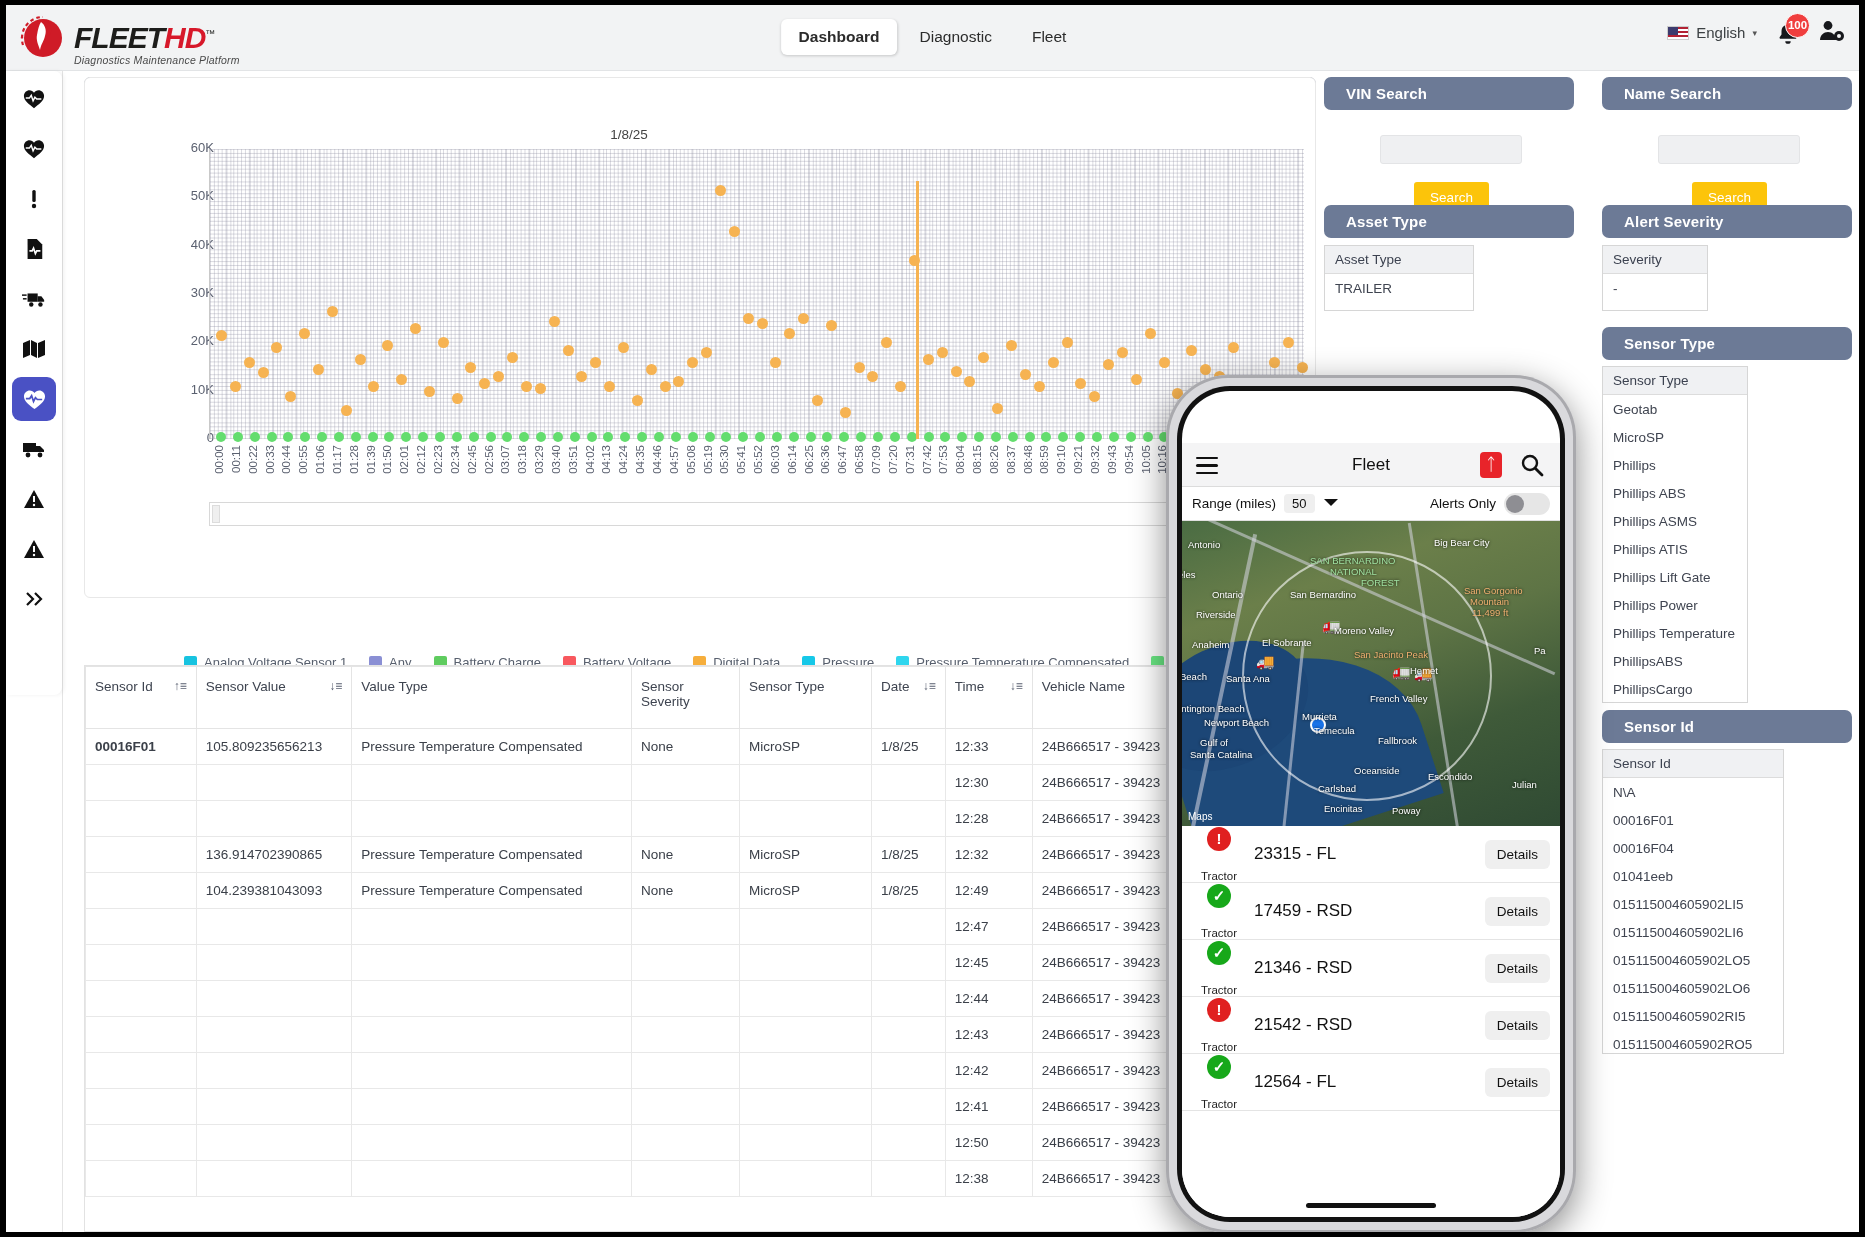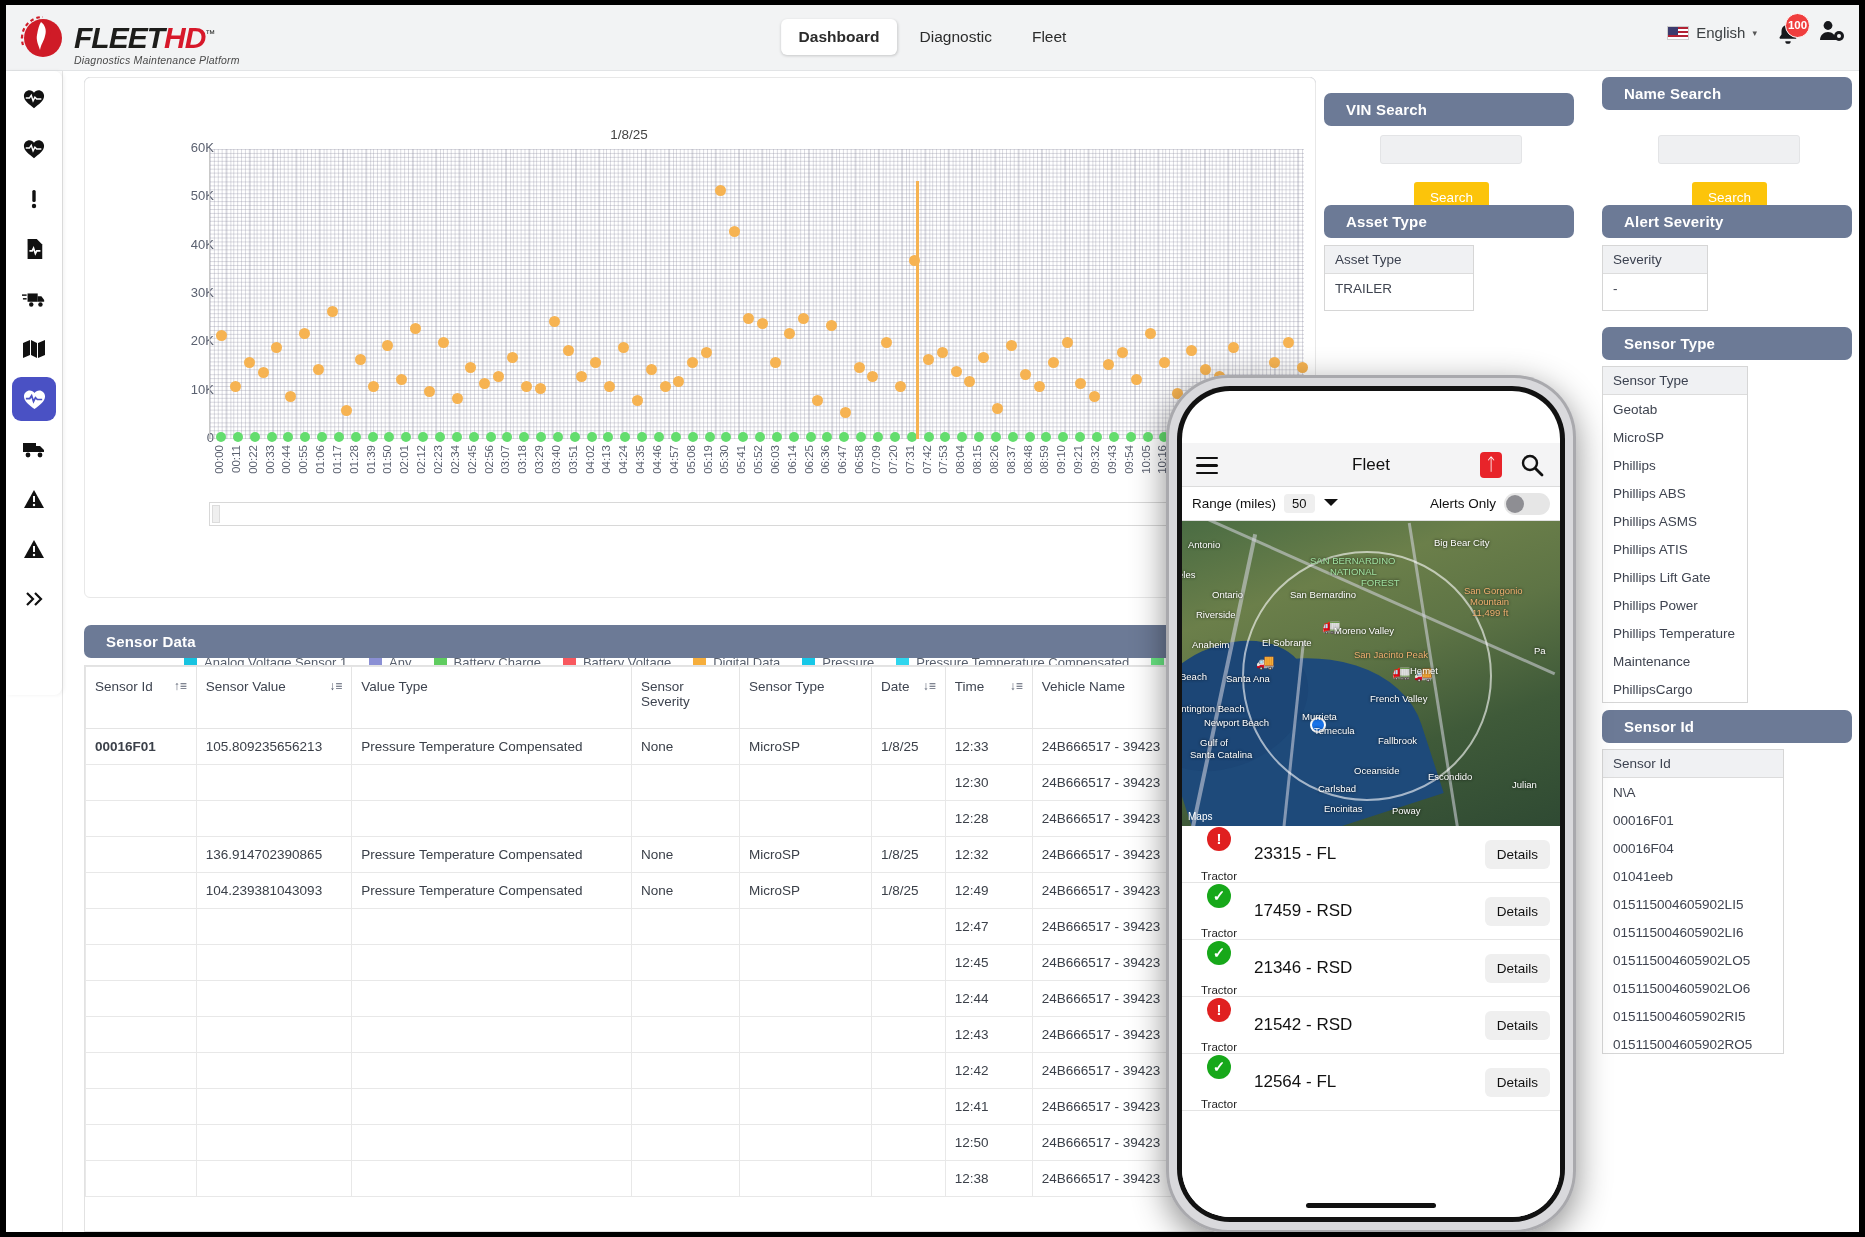--- a/index.html
+++ b/index.html
@@ -543,21 +543,20 @@
           <span class="sw" style="background: rgb(252, 197, 82);"></span>
           <span>TMLV</span>
         </div>
         <div class="lg">
           <span class="sw" style="background: rgb(106, 232, 132);"></span>
           <span>Rf Pe</span>
         </div>
       </div>
   </div>
 
-  <div class="phead" id="sdata-head">Sensor Data</div>
   <div class="tablewrap">
     <table class="sdt">
       <colgroup>
         <col style="width:84px">
           <col style="width:118px">
           <col style="width:212px">
           <col style="width:82px">
         <col style="width:100px">
           <col style="width:56px">
           <col style="width:66px">
@@ -720,21 +719,21 @@
             <td>12:38</td>
             <td>24B666517 - 39423</td>
             <td><span class="lnk">Click Here</span></td>
           </tr>
         </tbody>
     </table>
   </div>
 
   <div class="rcol">
 
-    <div class="phead" style="left:0; top:16px; width:250px;">VIN Search</div>
+    <div class="phead" style="left:0; top:0; width:250px;">VIN Search</div>
     <input class="srch-input" style="left: 56px; top: 58px; width: 142px;" value="">
     <button class="btn-search" style="left:90px; top:105px;">Search</button>
 
     <div class="phead" style="left:278px; top:0; width:250px;">Name Search</div>
     <input class="srch-input" style="left: 334px; top: 58px; width: 142px;" value="">
     <button class="btn-search" style="left:368px; top:105px;">Search</button>
 
     <div class="phead" style="left:0; top:128px; width:250px;">Asset Type</div>
     <div class="listbox" id="asset-list" style="left:0; top:168px; width:150px; height:66px;">
         <div class="lhead">Asset Type</div>
@@ -754,21 +753,21 @@
         <div class="lhead">Sensor Type</div>
         <div class="litem">Geotab</div>
         <div class="litem">MicroSP</div>
         <div class="litem">Phillips</div>
         <div class="litem">Phillips ABS</div>
         <div class="litem">Phillips ASMS</div>
         <div class="litem">Phillips ATIS</div>
         <div class="litem">Phillips Lift Gate</div>
         <div class="litem">Phillips Power</div>
         <div class="litem">Phillips Temperature</div>
-        <div class="litem">Maintenance</div>
+        <div class="litem">PhillipsABS</div>
         <div class="litem">PhillipsCargo</div>
       </div>
 
     <div class="phead" style="left:278px; top:633px; width:250px;">Sensor Id</div>
     <div class="listbox" id="sid-list" style="left:278px; top:672px; width:182px; height:305px;">
         <div class="lhead">Sensor Id</div>
         <div class="litem">N\A</div>
         <div class="litem">00016F01</div>
         <div class="litem">00016F04</div>
         <div class="litem">01041eeb</div>

